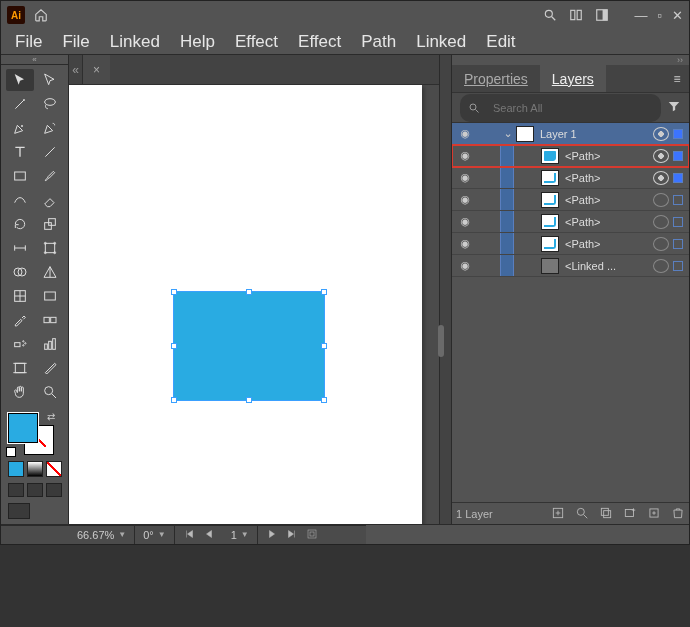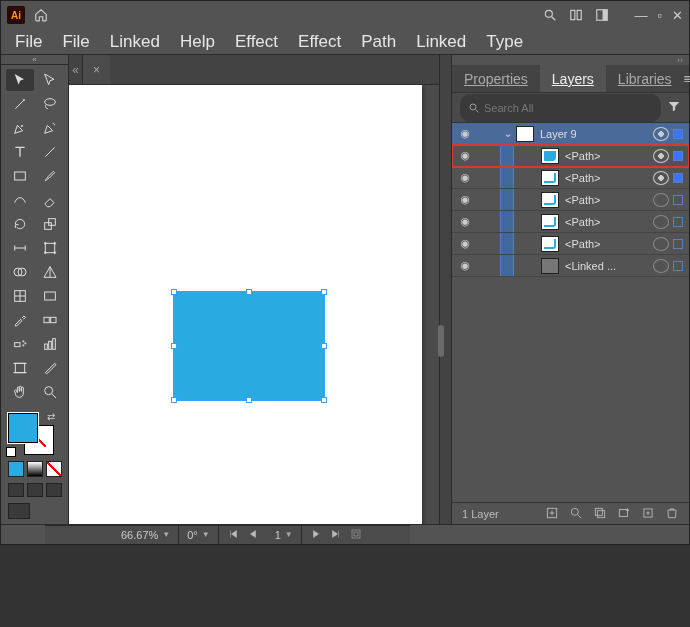--- a/index.html
+++ b/index.html
@@ -63,43 +63,43 @@
   .dock-sliver { width:12px; background:#434343; border-left:1px solid #2a2a2a; position:relative;}
   .dock-sliver .nub { position:absolute; top:270px; left:-2px; width:6px; height:32px; background:#6a6a6a; border-radius:3px;}
   
   .rightpanel { width:238px; background:#535353; border-left:1px solid #2a2a2a; display:flex; flex-direction:column;}
   .rp-top { height:10px; display:flex; justify-content:flex-end; padding:0 6px; color:#999; font-size:9px;}
   .panel-tabs { height:28px; display:flex; align-items:stretch; border-bottom:1px solid #333; background:#434343;}
   .ptab { padding:12px 12px; display:flex; align-items:center; color:#aaa; font-size:14px;text-decoration:underline;}
   .ptab.active { background:#535353; color:#eee;}
   .panel-menu { margin-left:auto; width:24px; display:flex; align-items:center; justify-content:center; color:#ccc;}
   .search-row { height:30px; display:flex; align-items:center; padding:0 8px; gap:6px; background:#4a4a4a; border-bottom:1px solid #333;}
-  .search-box { flex:1; height:20px; background:#3a3a3a; border-radius:10px; display:flex; align-items:center; padding:14px 8px; gap:4px; color:#888;}
+  .search-box { flex:1; height:20px; background:#3a3a3a; border-radius:10px; display:flex; align-items:center; padding:14px 8px; gap:13px; color:#888;}
   .search-box input { flex:1; background:transparent; border:none; color:#ccc; font-size:11px; outline:none;}
   .filter-icon { color:#ccc;}
   .layers-list { flex:1; overflow:auto;}
   .layer-row { height:22px; display:flex; align-items:center; font-size:11px; color:#ddd; border-bottom:1px solid #444;}
   .layer-row.parent { background:#4a6a99;}
   .layer-row .eye { width:26px; text-align:center; color:#ccc;}
   .layer-row .lock { width:22px;}
   .layer-row .twisty { width:16px; color:#ccc; text-align:center;}
   .layer-row .indent-bar { width:14px; height:100%; border-left:1px solid #5a7fbf; border-right:1px solid #5a7fbf; margin-right:3px; background:#41699f;}
   .layer-row .thumb { width:18px; height:16px; background:#fff; border:1px solid #222; margin-right:6px; position:relative;}
   .layer-row .thumb.linked { background:#777;}
   .layer-row .label { flex:1; white-space:nowrap; overflow:hidden; text-overflow:ellipsis;}
   .layer-row .target { width:16px; height:14px; border:1.5px solid #888; border-radius:50%; margin-right:4px;}
   .layer-row .target.sel { border-color:#ccc; background:radial-gradient(circle,#ccc 30%, transparent 32%);}
   .layer-row .selbox { width:10px; height:10px; border:1px solid #5a7fbf; margin-right:6px;}
   .layer-row .selbox.filled { background:#3c74ff;}
   .layer-row.highlighted { outline:2px solid #d63a2f; outline-offset:-1px;}
-  .rp-footer { height:22px; border-top:1px solid #333; display:flex; align-items:center; padding:0 10px; gap:10px; color:#bbb; font-size:11px;}
+  .rp-footer { height:22px; border-top:1px solid #333; display:flex; align-items:center; padding:0 4px; gap:10px; color:#bbb; font-size:11px;}
   .rp-footer .cnt { flex:1;}
   .rp-footer svg { width:14px; height:14px; stroke:#bbb; fill:none; stroke-width:1.5;}
   
-  .statusbar { height:20px; background:#535353; border-top:1px solid #2a2a2a; display:flex; align-items:center; font-size:11px; color:#ccc;padding-left:44px;}
+  .statusbar { height:20px; background:#535353; border-top:1px solid #2a2a2a; display:flex; align-items:center; font-size:11px; color:#ccc;}
   .statusbar .canvas-status { width:365px; display:flex; align-items:center; height:100%; background:#4b4b4b; border-top:1px solid #2a2a2a; margin-top:-1px;}
   .sb-seg { padding:0 8px; height:100%; display:flex; align-items:center; border-right:1px solid #2a2a2a; gap:4px;}
   .sb-seg .caret { font-size:8px; color:#aaa;}
   .nav-icons { display:flex; align-items:center; gap:8px; padding:0 8px;}
   .nav-icons svg { width:12px; height:12px; stroke:#bbb; fill:#bbb;}
   .thumb .tpath { position:absolute; inset:2px; border:2px solid #29abe2; border-top:none; border-left:none; border-bottom-right-radius:3px;}
   .thumb .tpath.full { inset:2px; border:1px solid #29abe2; background:#29abe2;}
   ::placeholder{color:#777;}
 </style>
 </head>
@@ -144,21 +144,21 @@
 
   <div class="menubar">
     <span>File</span>
     <span>File</span>
     <span>Linked</span>
     <span>Help</span>
     <span>Effect</span>
     <span>Effect</span>
     <span>Path</span>
     <span>Linked</span>
-    <span>Type</span>
+    <span>Edit</span>
   </div>
 
   <div class="mainrow">
 
     <div class="tools-col">
       <div class="tools-handle">
           <span class="chev">«</span>
         </div>
       <div class="toolgrid">
         <div class="tool selected">
@@ -374,21 +374,20 @@
 
     <div class="dock-sliver">
         <div class="nub"></div>
       </div>
 
     <div class="rightpanel">
       <div class="rp-top">››</div>
       <div class="panel-tabs">
         <div class="ptab">Properties</div>
         <div class="ptab active">Layers</div>
-        <div class="ptab">Libraries</div>
         <div class="panel-menu">≡</div>
       </div>
       <div class="search-row">
         <div class="search-box">
           <svg width="12" height="12" viewBox="0 0 24 24" style="stroke:#999;fill:none;stroke-width:2">
               <circle cx="10" cy="10" r="6"></circle>
               <line x1="15" y1="15" x2="21" y2="21"></line>
             </svg>
           <input placeholder="Search All" style="">
         </div>
@@ -397,21 +396,21 @@
               <path d="M3 5h18l-7 8v6l-4 2v-8z"></path>
             </svg>
         </div>
       </div>
       <div class="layers-list">
         <div class="layer-row parent">
           <div class="eye">◉</div>
           <div class="lock"></div>
           <div class="twisty">⌄</div>
           <div class="thumb"></div>
-          <div class="label">Layer 9</div>
+          <div class="label">Layer 1</div>
           <div class="target sel"></div>
           <div class="selbox filled"></div>
         </div>
 
         <div class="layer-row highlighted">
           <div class="eye">◉</div>
           <div class="lock"></div>
           <div class="indent-bar"></div>
           <div style="width:24px"></div>
           <div class="thumb">

